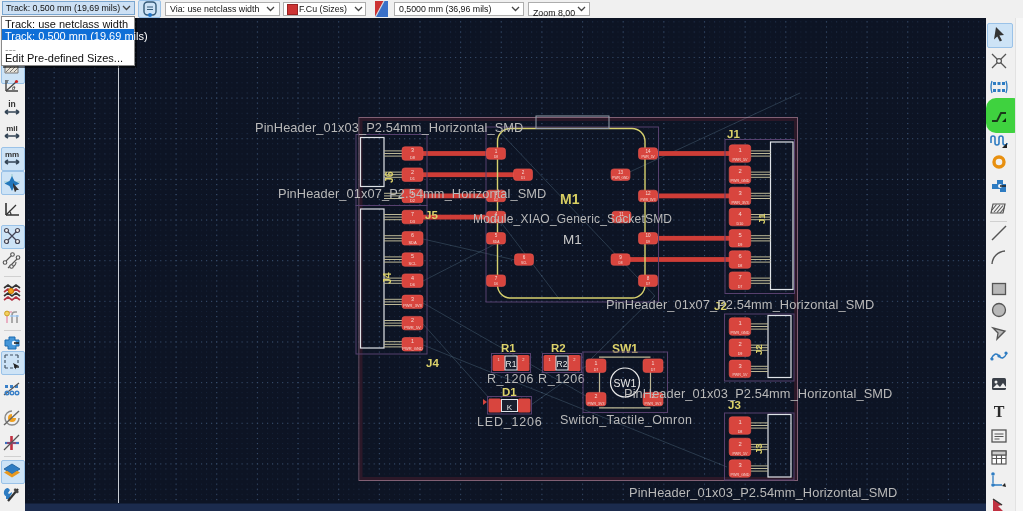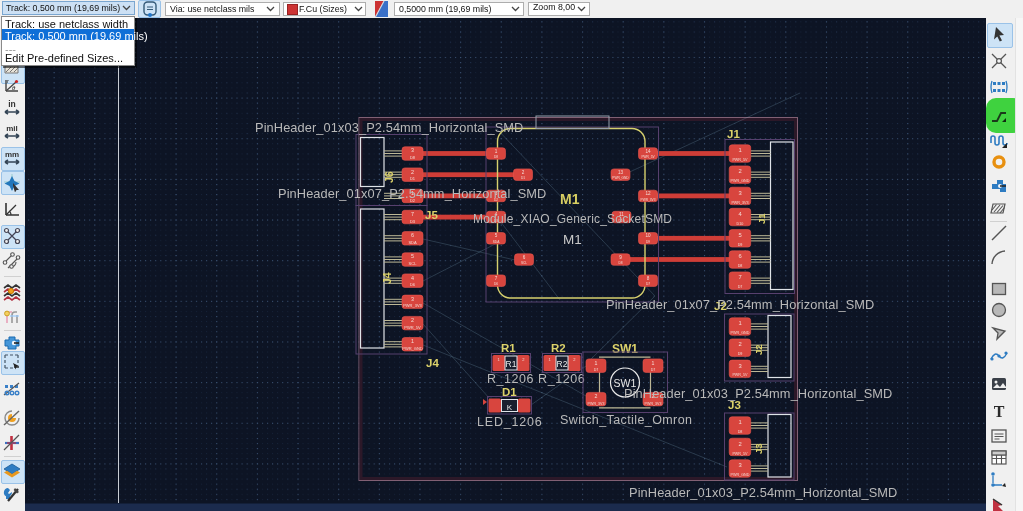--- a/index.html
+++ b/index.html
@@ -398,42 +398,42 @@
 <svg width="9" height="6" viewBox="0 0 9 6" style="position:absolute;left:122px;top:5px">
     <path d="M1 1 L4.5 4.5 L8 1" stroke="#444" stroke-width="1.3" fill="none"></path>
   </svg>
 <div style="position:absolute;left:138px;top:0px;width:23px;height:18px;background:#cde3f6;border:1px solid #9ac2e8;box-sizing:border-box;border-radius:2px"></div>
 <svg width="16" height="16" viewBox="0 0 16 16" style="position:absolute;left:142px;top:1px">
     <rect x="2" y="1" width="12" height="13" rx="3.5" fill="none" stroke="#345a78" stroke-width="1.4"></rect>
     <path d="M5 6 h6 M5 8.5 h6" stroke="#345a78" stroke-width="1.2"></path>
     <circle cx="8" cy="14" r="2" fill="#2277cc"></circle>
   </svg>
 <div style="position:absolute;left:165px;top:1.5px;width:115px;height:14.5px;background:#fff;border:1px solid #adadad;box-sizing:border-box"></div>
-<div class="tbt" style="left:170px;top:3.5px;color:#111">Via: use netclass mils</div>
+<div class="tbt" style="left:170px;top:3.5px;color:#111">Via: use netclass width</div>
 <svg width="9" height="6" viewBox="0 0 9 6" style="position:absolute;left:266px;top:5.5px">
     <path d="M1 1 L4.5 4.5 L8 1" stroke="#444" stroke-width="1.3" fill="none"></path>
   </svg>
 <div style="position:absolute;left:283px;top:1.5px;width:83px;height:14.5px;background:#fff;border:1px solid #adadad;box-sizing:border-box"></div>
 <div style="position:absolute;left:287px;top:4px;width:8.5px;height:8.5px;background:#c33;border:1px solid #922"></div>
 <div class="tbt" style="left:299px;top:3.5px;color:#111">F.Cu (Sizes)</div>
 <svg width="9" height="6" viewBox="0 0 9 6" style="position:absolute;left:354px;top:5.5px">
     <path d="M1 1 L4.5 4.5 L8 1" stroke="#444" stroke-width="1.3" fill="none"></path>
   </svg>
 <svg width="13" height="16" viewBox="0 0 15 16" preserveAspectRatio="none" style="position:absolute;left:375px;top:1px">
     <path d="M0 16 L10 0 H15 V16 z" fill="#3a70c8"></path>
     <path d="M0 0 H10 L0 16 z" fill="#c33"></path>
     <path d="M10.5 0 L0.5 16" stroke="#ddd" stroke-width="1.2"></path>
   </svg>
 <div style="position:absolute;left:394px;top:1.5px;width:130px;height:14.5px;background:#fff;border:1px solid #adadad;box-sizing:border-box"></div>
-<div class="tbt" style="left:399px;top:3.5px;color:#111">0,5000 mm (19,69 mils)</div>
+<div class="tbt" style="left:399px;top:3.5px;color:#111">0,5000 mm (36,96 mils)</div>
 <svg width="9" height="6" viewBox="0 0 9 6" style="position:absolute;left:511px;top:5.5px">
     <path d="M1 1 L4.5 4.5 L8 1" stroke="#444" stroke-width="1.3" fill="none"></path>
   </svg>
 <div style="position:absolute;left:528px;top:1.5px;width:62px;height:14.5px;background:#fff;border:1px solid #adadad;box-sizing:border-box"></div>
-<div class="tbt" style="left:533px;top:2px;color:#111">Zoom 8,00</div>
+<div class="tbt" style="left:533px;top:8px;color:#111">Zoom 8,00</div>
 <svg width="9" height="6" viewBox="0 0 9 6" style="position:absolute;left:577px;top:5.5px">
     <path d="M1 1 L4.5 4.5 L8 1" stroke="#444" stroke-width="1.3" fill="none"></path>
   </svg>
 <div style="position:absolute;left:1px;top:60.0px;width:22px;height:22px;background:#cde3f6;border:1px solid #9ac2e8;border-radius:2px"></div>
 <svg width="20" height="20" viewBox="0 0 20 20" style="position:absolute;left:2px;top:61.0px">
     <path d="M3 5 h13 v7 h-13 z" fill="#e8e4da" stroke="#777" stroke-width="1"></path>
     <path d="M4 11 l5 -5 M8 11 l5 -5 M12 11 l4 -4" stroke="#777" stroke-width="1"></path>
   </svg>
 <svg width="20" height="20" viewBox="0 0 20 20" style="position:absolute;left:2px;top:75.0px">
     <path d="M4 16 V5 M4 16 H16" stroke="#444" stroke-width="1.4"></path>

